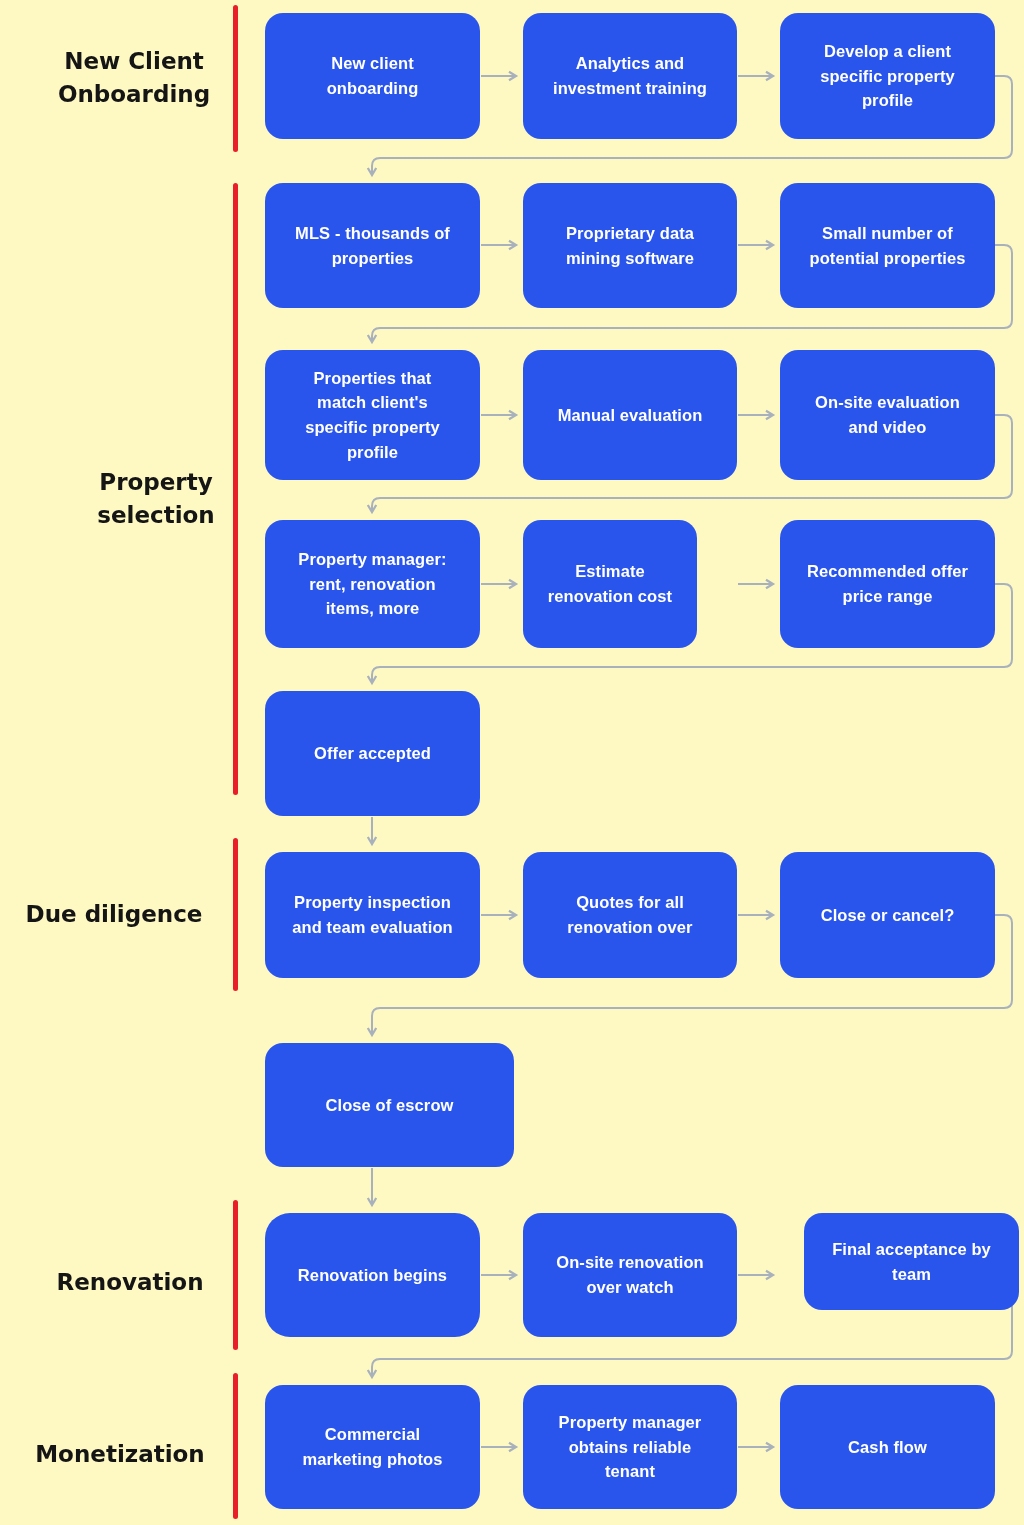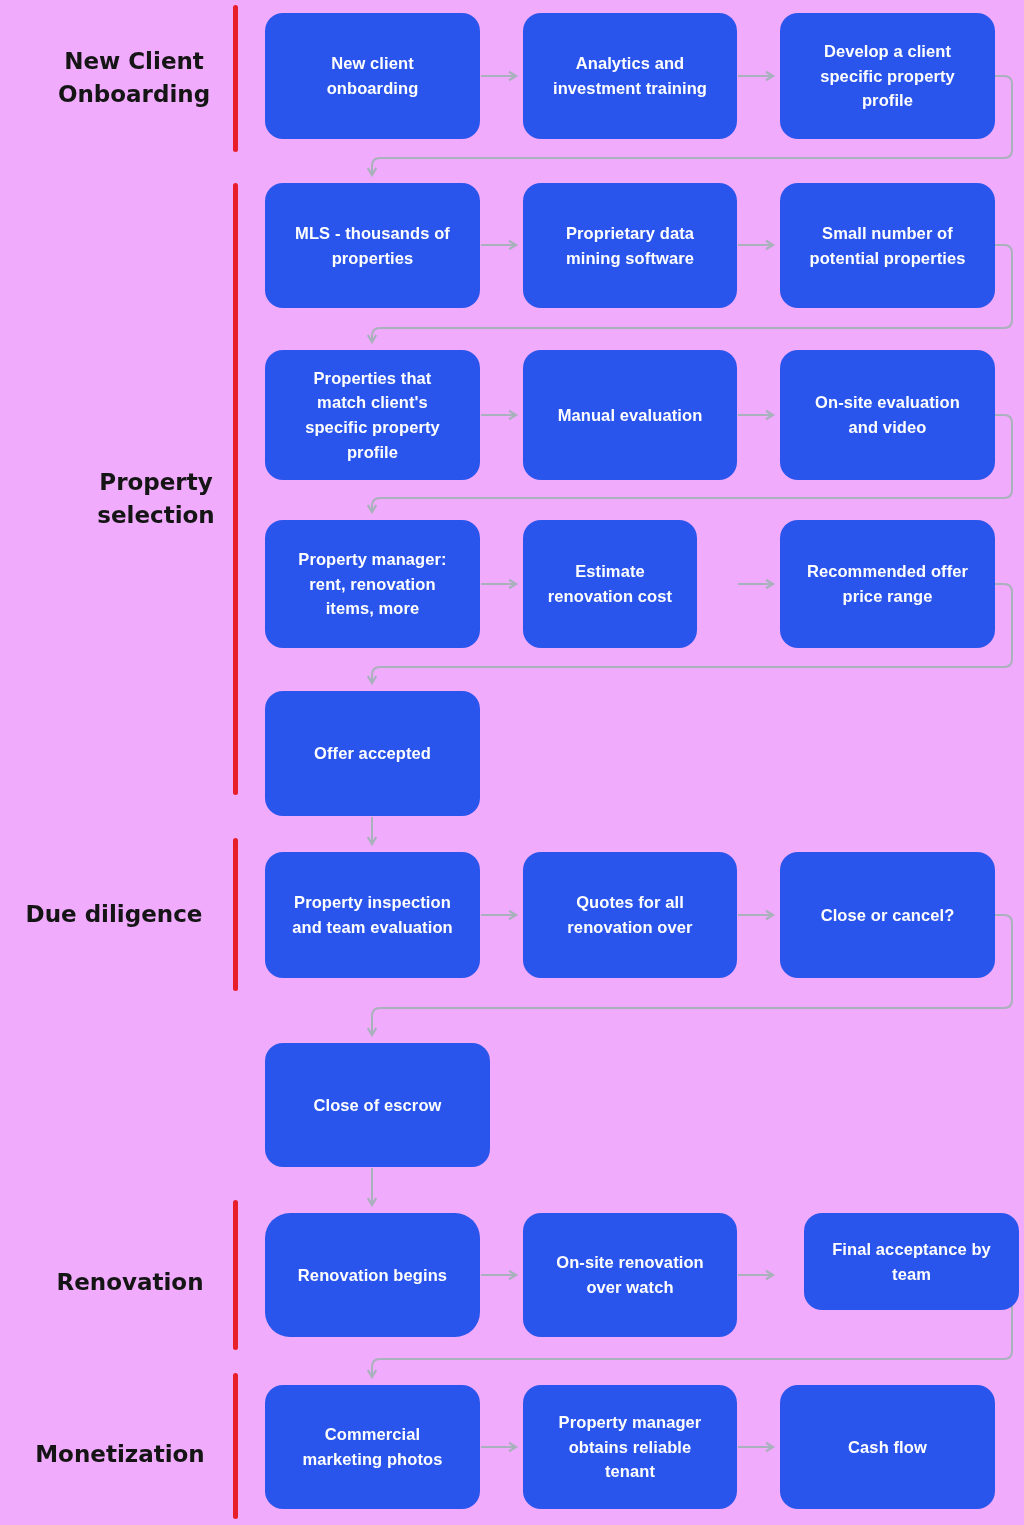--- a/index.html
+++ b/index.html
@@ -1,20 +1,20 @@
 <!DOCTYPE html>
 <html><head>
 <meta charset="utf-8">
 <style>
   html, body { margin:0; padding:0; background:#ffffff; }
   .canvas {
     position: relative;
     width: 1024px;
     height: 1525px;
-    background: #f0abfc;
+    background: #fef9c3;
     font-family: "Liberation Sans", sans-serif;
     overflow: hidden;
   }
   svg.connectors {
     position: absolute;
     left: 0; top: 0;
     width: 1024px; height: 1525px;
     z-index: 0;
   }
   .red-line {
@@ -130,21 +130,21 @@
   <div class="node" style="left:265px; top:520px; width:215px; height:128px;">Property manager: rent, renovation items, more</div>
   <div class="node" style="left:523px; top:520px; width:174px; height:128px;">Estimate renovation cost</div>
   <div class="node" style="left:780px; top:520px; width:215px; height:128px;">Recommended offer price range</div>
 
   <div class="node" style="left:265px; top:691px; width:215px; height:125px;">Offer accepted</div>
 
   <div class="node" style="left:265px; top:852px; width:215px; height:126px;">Property inspection and team evaluation</div>
   <div class="node" style="left:523px; top:852px; width:214px; height:126px;">Quotes for all renovation over</div>
   <div class="node" style="left:780px; top:852px; width:215px; height:126px;">Close or cancel?</div>
 
-  <div class="node" style="left:265px; top:1043px; width:225px; height:124px;">Close of escrow</div>
+  <div class="node" style="left:265px; top:1043px; width:249px; height:124px;">Close of escrow</div>
 
   <div class="node" style="left:265px; top:1213px; width:215px; height:124px;border-radius:25px;">Renovation begins</div>
   <div class="node" style="left:523px; top:1213px; width:214px; height:124px;">On-site renovation over watch</div>
   <div class="node" style="left:780px; top:1213px; width:215px; height:97px;margin-left:24px;">Final acceptance by team</div>
 
   <div class="node" style="left:265px; top:1385px; width:215px; height:124px;">Commercial marketing photos</div>
   <div class="node" style="left:523px; top:1385px; width:214px; height:124px;">Property manager obtains reliable tenant</div>
   <div class="node" style="left:780px; top:1385px; width:215px; height:124px;">Cash flow</div>
 
 </div>

